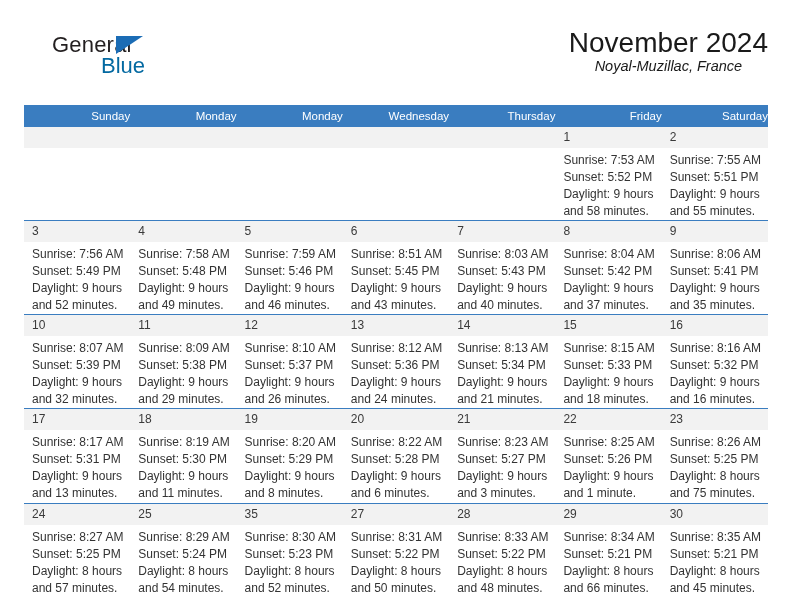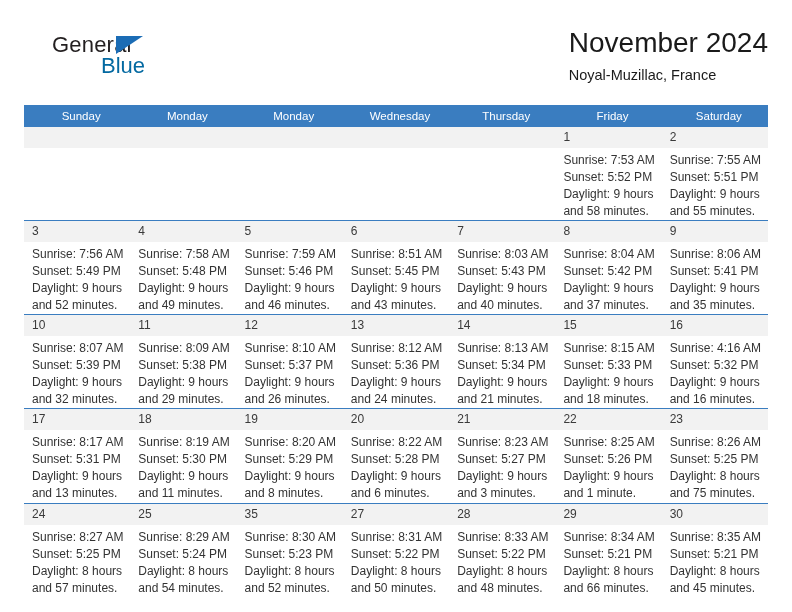--- a/index.html
+++ b/index.html
@@ -61,52 +61,52 @@
     top: 21px;
     font-size: 22px;
     color: #0369a1;
     line-height: 1;
   }
 
   .title-block {
     position: absolute;
     right: 0;
     top: 0;
-    text-align: left;
+    text-align: center;
   }
   .cal-title {
     font-size: 28px;
     font-weight: normal;
     color: #1a1a1a;
     line-height: 1.1;
     white-space: nowrap;
   }
   .cal-subtitle {
-    margin-top: 9px;
     font-size: 14.5px;
     color: #1a1a1a;
     line-height: 1.1;
     white-space: nowrap;
+    font-style: italic;
   }
 
   
   .calendar {
     position: absolute;
     left: 24px;
     top: 105px;
     width: 744px;
     border-collapse: collapse;
     table-layout: fixed;
   }
   .calendar th {
     background: #3a7dc0;
     color: #ffffff;
     font-size: 11.5px;
     font-weight: normal;
-    text-align: center;
+    text-align: right;
     padding: 5px 0 5px 8px;
     height: 19px;
     box-sizing: border-box;
   }
   .week-row td {
     vertical-align: top;
     padding: 0;
     border-top: 1px solid #3a7dc0;
     height: 90px;
     box-sizing: border-box;
@@ -352,21 +352,21 @@
             <div class="cellbody">
               <div>Sunrise: 8:15 AM</div>
               <div>Sunset: 5:33 PM</div>
               <div>Daylight: 9 hours</div>
               <div>and 18 minutes.</div>
             </div>
           </td>
           <td class="day-cell">
             <div class="daynum">16</div>
             <div class="cellbody">
-              <div>Sunrise: 4:16 AM</div>
+              <div>Sunrise: 8:16 AM</div>
               <div>Sunset: 5:32 PM</div>
               <div>Daylight: 9 hours</div>
               <div>and 16 minutes.</div>
             </div>
           </td>
         </tr>
         <tr class="week-row">
           <td class="day-cell">
             <div class="daynum">17</div>
             <div class="cellbody">

